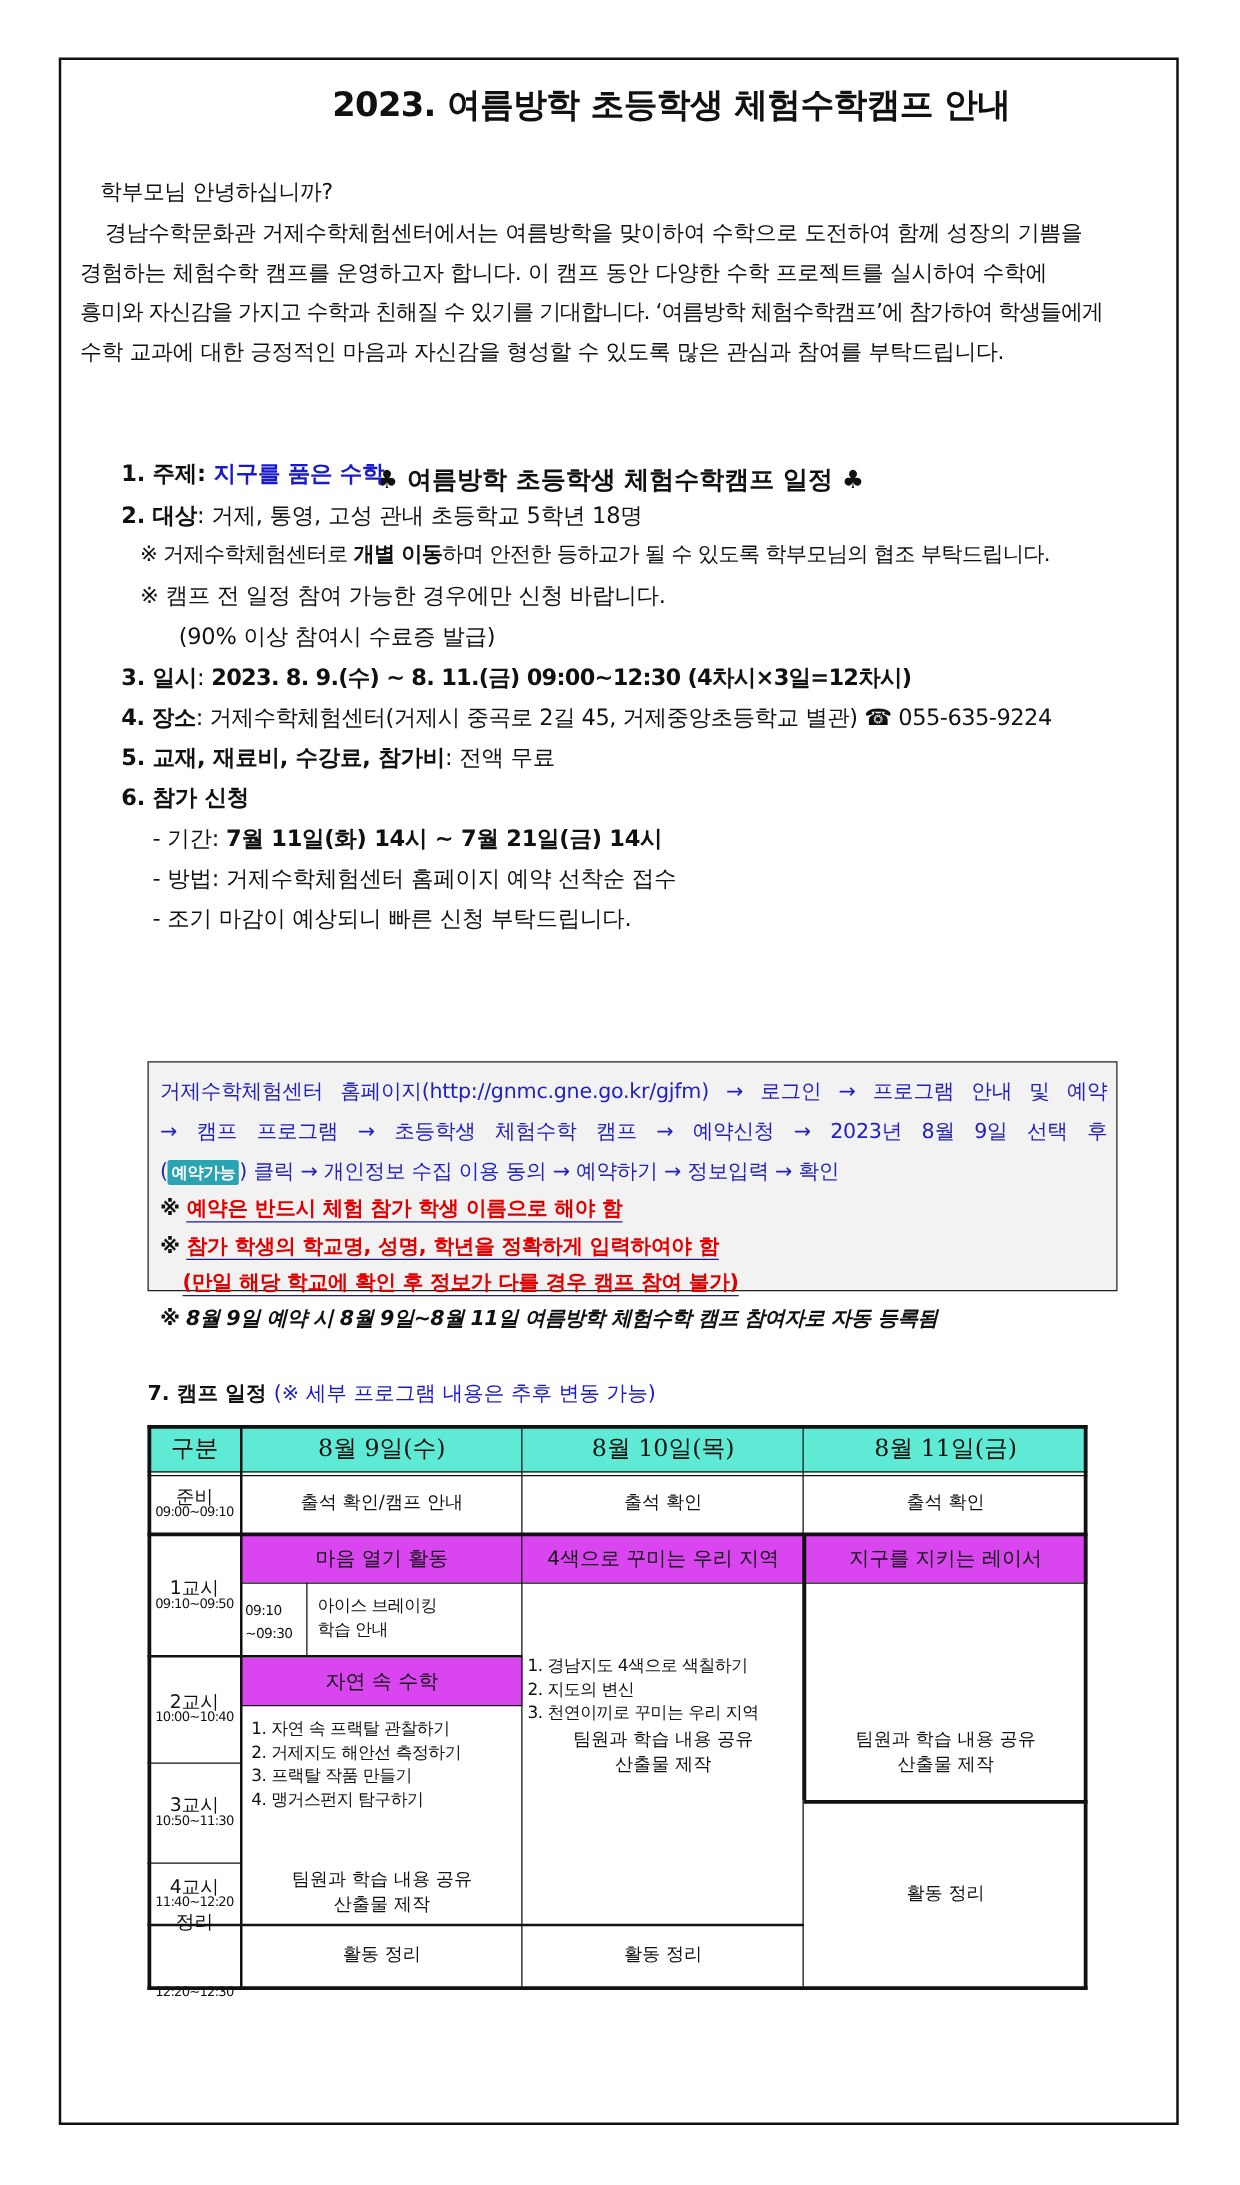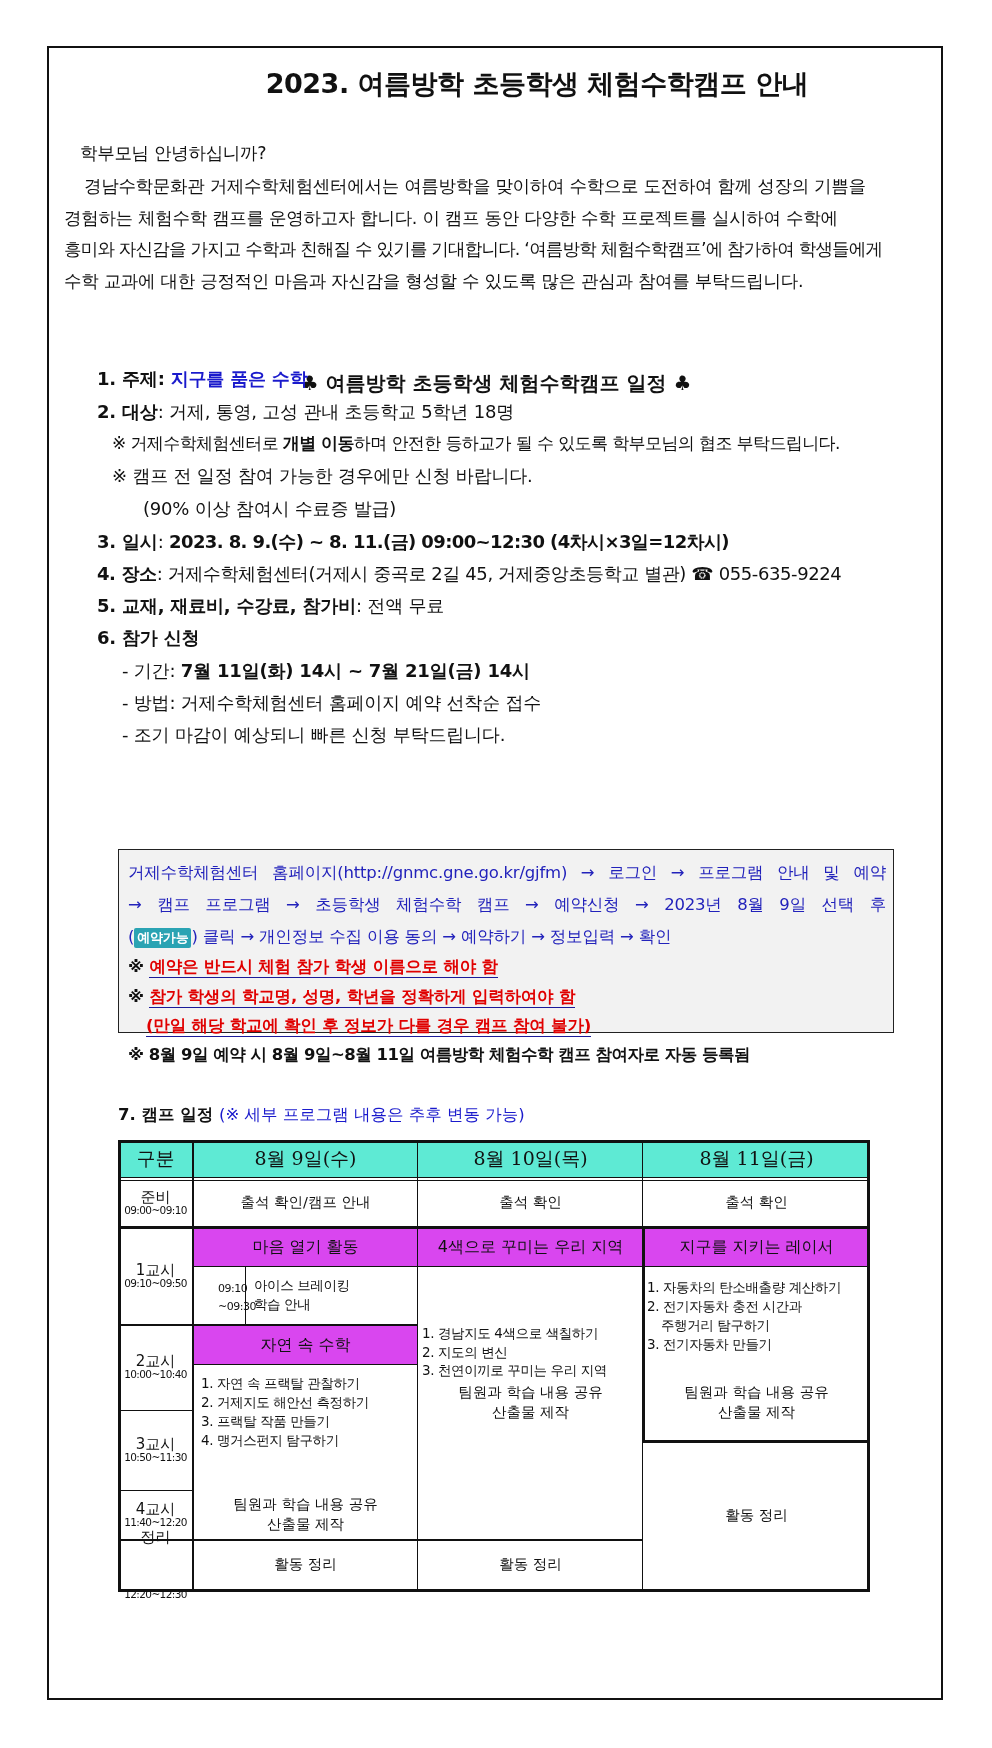--- a/index.html
+++ b/index.html
@@ -86,21 +86,21 @@
   </div>
   <div class="info-line info-blue" style="top:76px;">
     <span>(</span><span class="badge">예약가능</span><span>) 클릭 → 개인정보 수집 이용 동의 → 예약하기 → 정보입력 → 확인</span>
   </div>
   <div class="info-line" style="top:136px;">
     <span class="b">※ </span><span class="red-u">참가 학생의 학교명, 성명, 학년을 정확하게 입력하여야 함</span>
   </div>
   <div class="info-line" style="top:165px;left:27px;">
     <span class="red-u">(만일 해당 학교에 확인 후 정보가 다를 경우 캠프 참여 불가)</span>
   </div>
-  <div class="info-line b" style="top:194px;letter-spacing:-0.5px;">※ 8월 9일 예약 시 8월 9일~8월 11일 여름방학 체험수학 캠프 참여자로 자동 등록됨</div>
+  <div class="info-line b" style="top:194px;letter-spacing:-0.5px;font-style:italic;">※ 8월 9일 예약 시 8월 9일~8월 11일 여름방학 체험수학 캠프 참여자로 자동 등록됨</div>
 </div>
 
 <div class="abs sched-title">
   <span>7. 캠프 일정</span>
   <span class="note">(※ 세부 프로그램 내용은 추후 변동 가능)</span>
 </div>
 
 <div class="tbl">
 
   <div class="cell hdr" style="left:0;top:0;width:75px;height:38px;">구분</div>
@@ -131,21 +131,21 @@
   <div class="cell lbl" style="left:0;top:400px;width:75px;height:50px;gap:44px;">
     <span>정리</span>
       <small>12:20~12:30</small>
   </div>
 
   <div class="cell body-txt" style="left:75px;top:40px;width:225px;height:46px;">출석 확인/캠프 안내</div>
   <div class="cell body-txt" style="left:300px;top:40px;width:225px;height:46px;">출석 확인</div>
   <div class="cell body-txt" style="left:525px;top:40px;width:227px;height:46px;">출석 확인</div>
 
   <div class="cell sub" style="left:75px;top:88px;width:225px;height:38px;">마음 열기 활동</div>
-  <div class="cell" style="left:75px;top:126px;width:52px;height:64px;flex-direction:column;align-items:flex-start;padding-left:3px;font-size:11px;line-height:1.6;font-family:'DejaVu Sans',sans-serif;letter-spacing:-0.5px;margin-left:22px;">
+  <div class="cell" style="left:75px;top:126px;width:52px;height:64px;flex-direction:column;align-items:flex-start;padding-left:3px;font-size:11px;line-height:1.6;font-family:'DejaVu Sans',sans-serif;letter-spacing:-0.5px;">
     <span>09:10</span>
       <span>~09:30</span>
   </div>
   <div class="cell list" style="left:127px;top:126px;width:173px;height:58px;flex-direction:column;align-items:flex-start;padding-left:9px;">
     <span>아이스 브레이킹</span>
       <span>학습 안내</span>
   </div>
   <div class="cell sub" style="left:75px;top:186px;width:225px;height:38px;">자연 속 수학</div>
   <div class="cell list" style="left:75px;top:228px;width:225px;height:86px;flex-direction:column;align-items:flex-start;justify-content:flex-start;padding-left:8px;padding-top:6px;">
     <span>1. 자연 속 프랙탈 관찰하기</span>
@@ -165,26 +165,20 @@
     <span>2. 지도의 변신</span>
     <span>3. 천연이끼로 꾸미는 우리 지역</span>
   </div>
   <div class="cell body-txt" style="left:300px;top:226px;width:225px;height:74px;flex-direction:column;">
     <span>팀원과 학습 내용 공유</span>
       <span>산출물 제작</span>
   </div>
   <div class="cell body-txt" style="left:300px;top:400px;width:225px;height:50px;">활동 정리</div>
 
   <div class="cell sub" style="left:525px;top:88px;width:227px;height:38px;">지구를 지키는 레이서</div>
-  <div class="cell list" style="left:525px;top:136px;width:227px;height:80px;flex-direction:column;align-items:flex-start;padding-left:4px;">
-    <span>1.  자동차의 탄소배출량 계산하기</span>
-    <span>2. 전기자동차 충전 시간과</span>
-    <span style="padding-left:14px;">    주행거리 탐구하기</span>
-    <span>3. 전기자동차 만들기</span>
-  </div>
   <div class="cell body-txt" style="left:525px;top:226px;width:227px;height:74px;flex-direction:column;">
     <span>팀원과 학습 내용 공유</span>
       <span>산출물 제작</span>
   </div>
   <div class="cell body-txt" style="left:525px;top:302px;width:227px;height:148px;">활동 정리</div>
 
   <div class="hline" style="left:0;top:0;width:752px;height:3px;"></div>
   <div class="hline" style="left:0;top:37px;width:752px;height:1px;"></div>
   <div class="hline" style="left:0;top:40px;width:752px;height:1px;"></div>
   <div class="hline" style="left:0;top:86px;width:752px;height:3px;"></div>

